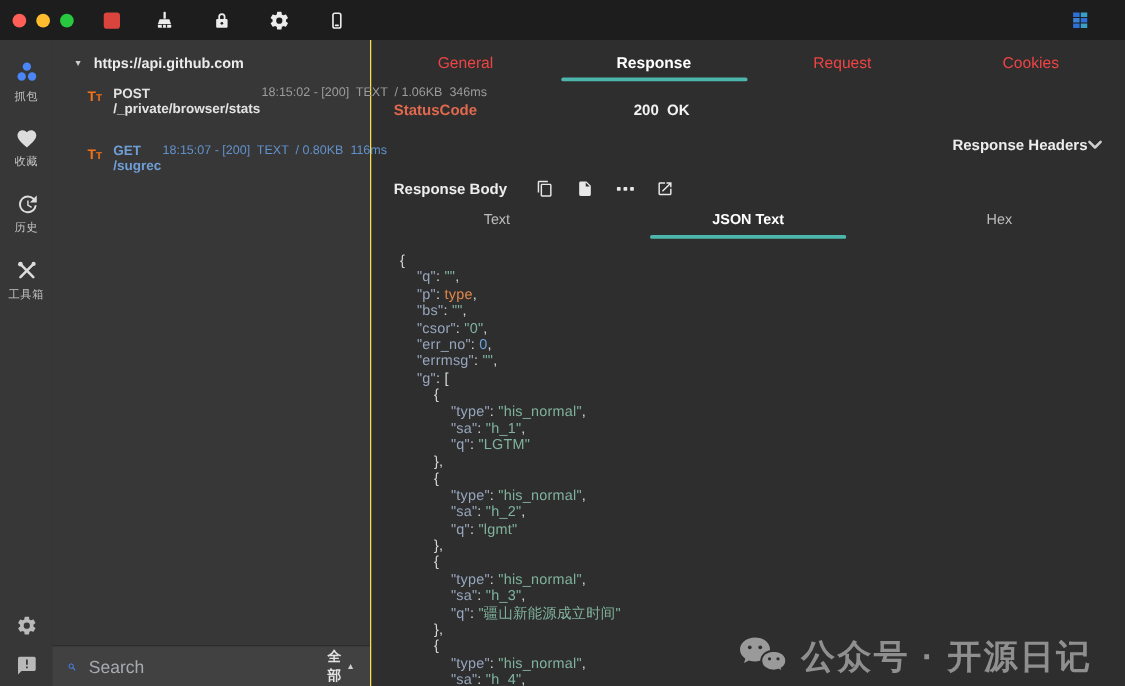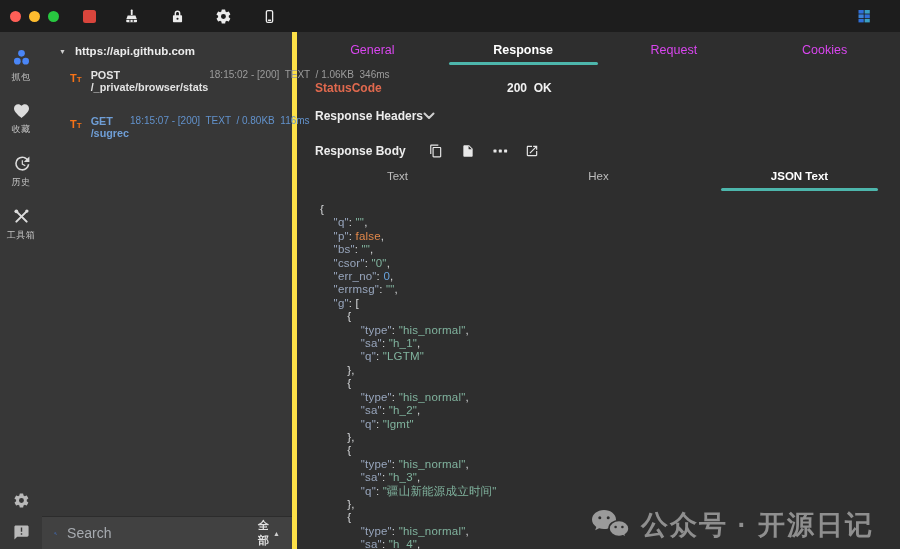--- a/index.html
+++ b/index.html
@@ -21,21 +21,21 @@
   
   .main-row{display:flex;height:517px;}
   
   .rail{width:42px;background:#373737;display:flex;flex-direction:column;align-items:center;position:relative;flex:none;font-family:Liberation Serif, serif;}
   .rail-item{margin-top:18px;display:flex;flex-direction:column;align-items:center;gap:3px;cursor:default;}
   .rail-item:first-child{margin-top:16px;}
   .rail-label{font-size:9px;color:#c4c4c4;letter-spacing:.5px;white-space:nowrap;}
   .rail-bottom{position:absolute;left:0;right:0;display:flex;justify-content:center;}
   .rail-gear{bottom:40px;} .rail-feedback{bottom:8px;}
   
-  .reqpanel{width:255px;background:#373737;border-right:5px solid #fde047;position:relative;flex:none;padding-top:6px;}
+  .reqpanel{width:255px;background:#373737;border-right:1px solid #fde047;position:relative;flex:none;padding-top:6px;}
   .host-row{display:flex;align-items:center;height:26px;padding-left:17px;gap:9px;}
   .host-caret{font-size:7px;color:#cfcfcf;}
   .host-text{font-size:11.5px;font-weight:700;color:#ececec;}
   .req-row{display:flex;align-items:flex-start;gap:9px;padding-left:28px;margin:5px 0 9px;}
   .req-badge{font-weight:700;color:#f97316;line-height:13px;margin-top:1px;}
   .req-badge .bigT{font-size:11px;} .req-badge .smallT{font-size:8px;}
   .req-lines{display:flex;flex-direction:row;gap:1px;}
   .req-title{font-size:10.8px;font-weight:600;color:#e3e3e3;}
   .req-meta{font-size:10px;color:#9c9c9c;white-space:pre;}
   .req-row.selected .req-title{color:#6f9ed6;}
@@ -43,27 +43,27 @@
   .group-gap{height:8px;}
   
   .searchbar{position:absolute;left:0;right:0;bottom:0;height:33px;background:#414141;border-top:1px solid #2c2c2c;display:flex;align-items:center;padding:0 12px;gap:8px;}
   .search-input{flex:1;background:transparent;border:none;outline:none;color:#5eead4;font-size:14px;font-family:"Liberation Sans",sans-serif;}
   .search-input::placeholder{color:#a7abb0;}
   .search-filter{display:flex;align-items:center;gap:4px;font-size:11px;color:#e2e2e2;font-weight:600;}
   .filter-caret{font-size:7px;color:#cfcfcf;}
   
   .detail{flex:1;background:#2e2e2e;display:flex;flex-direction:column;min-width:0;}
   .tabs{display:flex;height:31px;align-items:center;margin-top:2px;}
-  .tab{flex:1;text-align:center;font-size:12.5px;color:#d946ef;position:relative;cursor:default;}
+  .tab{flex:1;text-align:center;font-size:12.5px;color:#ef4444;position:relative;cursor:default;}
   .tab.active{color:#fff;font-weight:700;}
   .tab.active::after{content:"";position:absolute;left:1px;right:1px;bottom:-8px;height:3px;border-radius:2px;background:#4db6ac;}
   .status-row{display:flex;padding:16px 18px 4px;}
   .status-label{width:192px;font-size:12px;font-weight:700;color:#e0694e;}
   .status-value{font-size:12px;font-weight:700;color:#f2f2f2;white-space:pre;}
-  .headers-row{display:flex;align-items:center;justify-content:flex-start;padding:10px 18px;}
+  .headers-row{display:flex;align-items:center;justify-content:flex-end;padding:10px 18px;}
   .section-label{font-size:12px;font-weight:700;color:#ededed;}
   .body-row{display:flex;align-items:center;gap:17px;padding:10px 18px 2px;}
   .body-icons{display:flex;align-items:center;gap:17px;margin-left:6px;}
   .body-icon{width:15px;height:15px;display:flex;align-items:center;justify-content:center;}
   .subtabs{display:flex;height:27px;align-items:center;margin-top:2px;}
   .subtab{flex:1;text-align:center;font-size:11.5px;color:#bdbdbd;position:relative;cursor:default;}
   .subtab.active{color:#fff;font-weight:700;}
   .subtab.active::after{content:"";position:absolute;left:22px;right:22px;bottom:-9px;height:2.5px;border-radius:2px;background:#4db6ac;}
   .json-view{margin-top:14px;padding-left:23px;flex:1;overflow:hidden;}
   .json-line{white-space:pre;font-size:11.5px;line-height:13.4px;color:#d6d8da;letter-spacing:.2px;}
@@ -248,28 +248,28 @@
           <span class="body-icon">
             <svg width="14" height="14" viewBox="0 0 24 24" fill="#e8e8e8">
               <path d="M19 19H5V5h7V3H5c-1.1 0-2 .9-2 2v14c0 1.1.9 2 2 2h14c1.1 0 2-.9 2-2v-7h-2v7zM14 3v2h3.59l-9.83 9.83 1.41 1.41L19 6.41V10h2V3h-7z"></path>
             </svg>
           </span>
         </div>
       </div>
 
       <div class="subtabs">
         <div class="subtab">Text</div>
+        <div class="subtab active">JSON Text</div>
         <div class="subtab">Hex</div>
-        <div class="subtab active">JSON Text</div>
       </div>
 
       <div class="json-view">
           <div class="json-line">{</div>
           <div class="json-line">    <span class="tk-key">"q"</span>: <span class="tk-str">""</span>,</div>
-          <div class="json-line">    <span class="tk-key">"p"</span>: <span class="tk-bool">false</span>,</div>
+          <div class="json-line">    <span class="tk-key">"p"</span>: <span class="tk-bool">type</span>,</div>
           <div class="json-line">    <span class="tk-key">"bs"</span>: <span class="tk-str">""</span>,</div>
           <div class="json-line">    <span class="tk-key">"csor"</span>: <span class="tk-str">"0"</span>,</div>
           <div class="json-line">    <span class="tk-key">"err_no"</span>: <span class="tk-num">0</span>,</div>
           <div class="json-line">    <span class="tk-key">"errmsg"</span>: <span class="tk-str">""</span>,</div>
           <div class="json-line">    <span class="tk-key">"g"</span>: [</div>
           <div class="json-line">        {</div>
           <div class="json-line">            <span class="tk-key">"type"</span>: <span class="tk-str">"his_normal"</span>,</div>
           <div class="json-line">            <span class="tk-key">"sa"</span>: <span class="tk-str">"h_1"</span>,</div>
           <div class="json-line">            <span class="tk-key">"q"</span>: <span class="tk-str">"LGTM"</span></div>
           <div class="json-line">        },</div>

